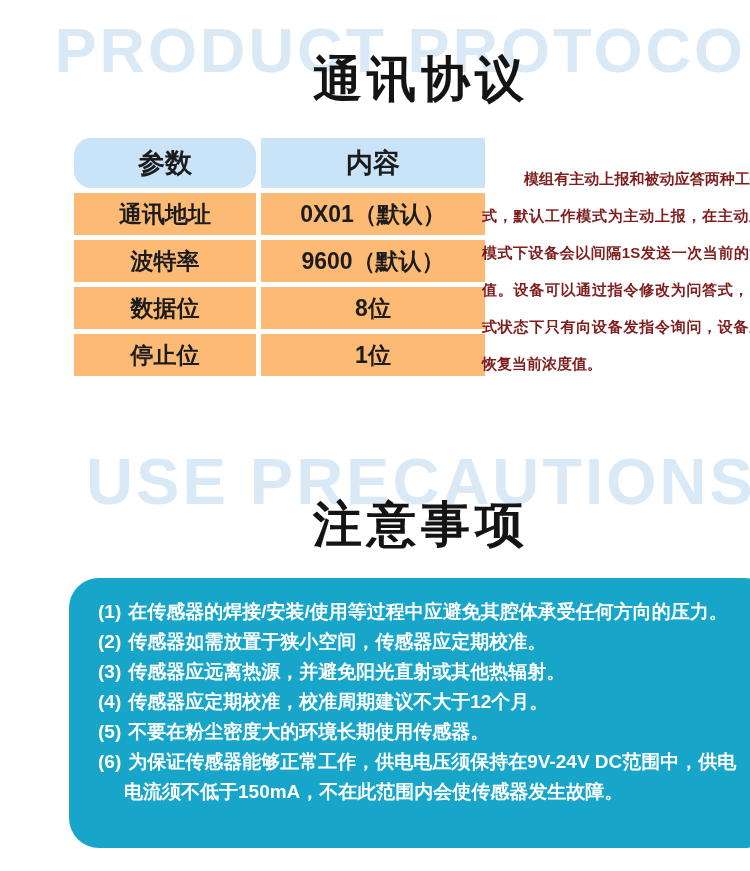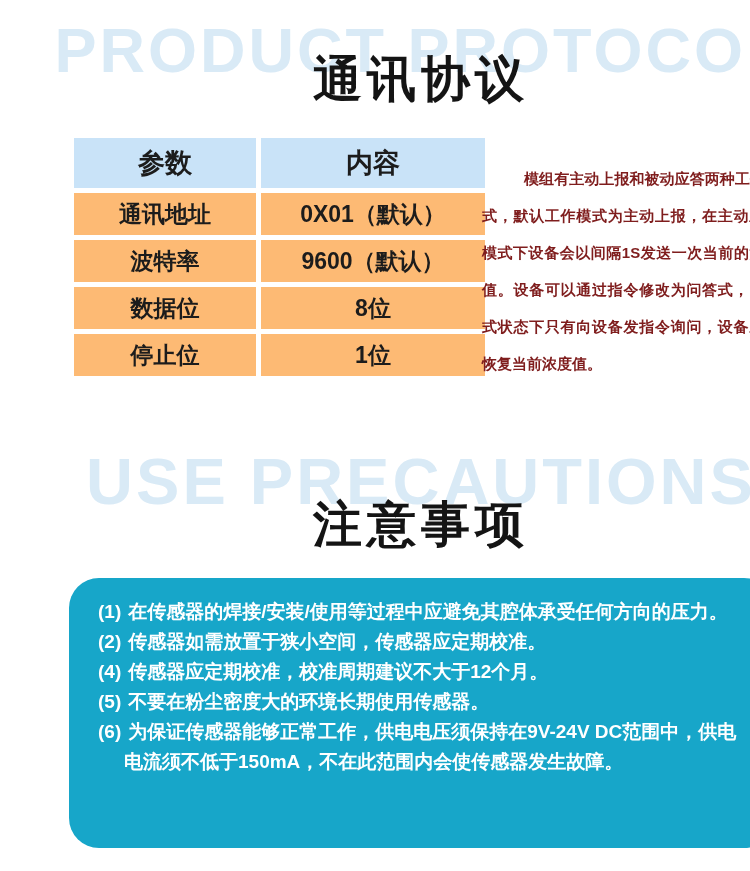--- a/index.html
+++ b/index.html
@@ -24,21 +24,21 @@
   .title-precaution { top:492px; }
   
   .param-table {
     position:absolute; left:23px; top:133px; z-index:2;
     border-collapse:separate; border-spacing:5px;
   }
   .param-table th {
     background:#c9e3f8; height:50px; font-size:27px; font-weight:700;
     color:#1c1c1c; text-align:center; padding:0 6px;
   }
-  .param-table .col-param { width:170px; }
+  .param-table .col-param { width:170px;border-radius:17px; }
   .param-table .col-value { width:212px; }
   .param-table td {
     background:#fdba74; height:42px; font-size:23px; font-weight:700;
     color:#1c1c1c; text-align:center; padding:0 6px;
   }
   
   .proto-desc {
     position:absolute; left:436px; top:160px; width:298px; margin:0; z-index:2;
     font-size:15px; line-height:37px; font-weight:700; color:#7f1d1d;
     text-indent:42px; text-align:justify;
@@ -99,20 +99,23 @@
     <h1 class="sec-title title-precaution">注意事项</h1>
 
     <div class="precaution-box">
       <p class="pc-item">
         <span class="pc-num">(1)</span><span>在传感器的焊接/安装/使用等过程中应避免其腔体承受任何方向的压力。</span>
       </p>
       <p class="pc-item">
         <span class="pc-num">(2)</span><span>传感器如需放置于狭小空间，传感器应定期校准。</span>
       </p>
       <p class="pc-item">
+        <span class="pc-num">(3)</span><span>传感器应远离热源，并避免阳光直射或其他热辐射。</span>
+      </p>
+      <p class="pc-item">
         <span class="pc-num">(4)</span><span>传感器应定期校准，校准周期建议不大于12个月。</span>
       </p>
       <p class="pc-item">
         <span class="pc-num">(5)</span><span>不要在粉尘密度大的环境长期使用传感器。</span>
       </p>
       <p class="pc-item">
         <span class="pc-num">(6)</span><span>为保证传感器能够正常工作，供电电压须保持在9V-24V DC范围中，供电电流须不低于150mA，不在此范围内会使传感器发生故障。</span>
       </p>
     </div>
   </section>

